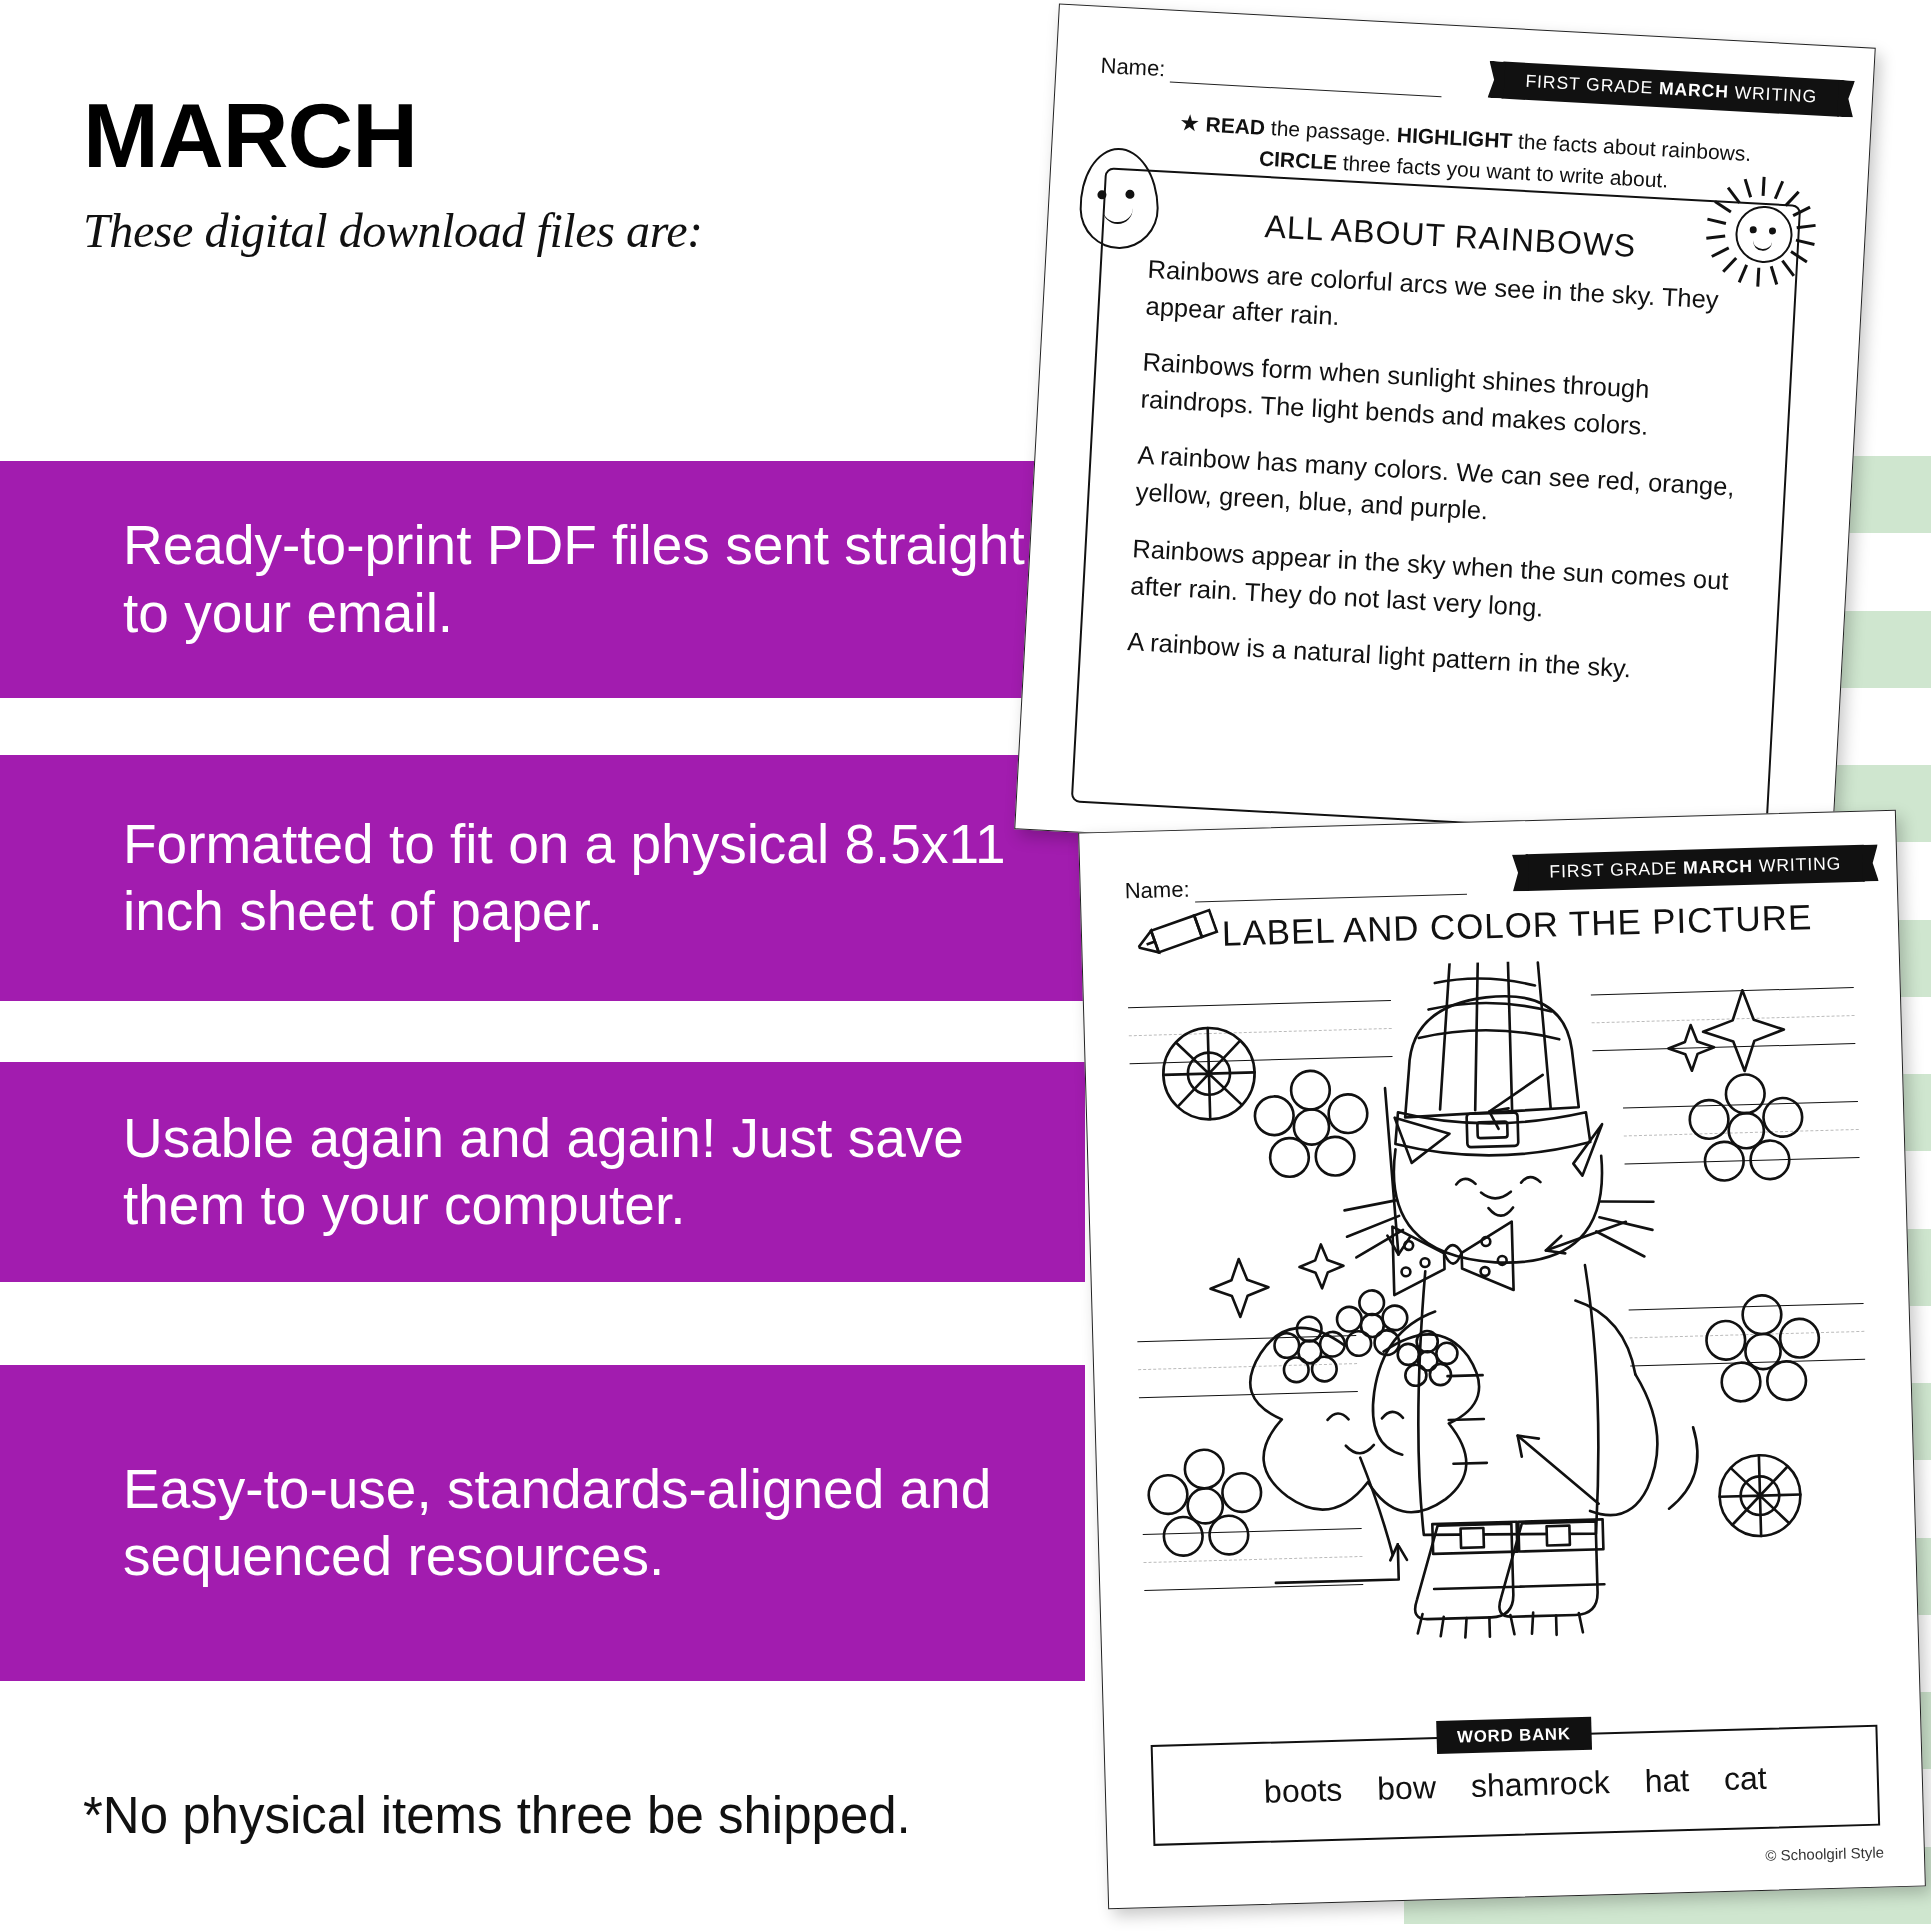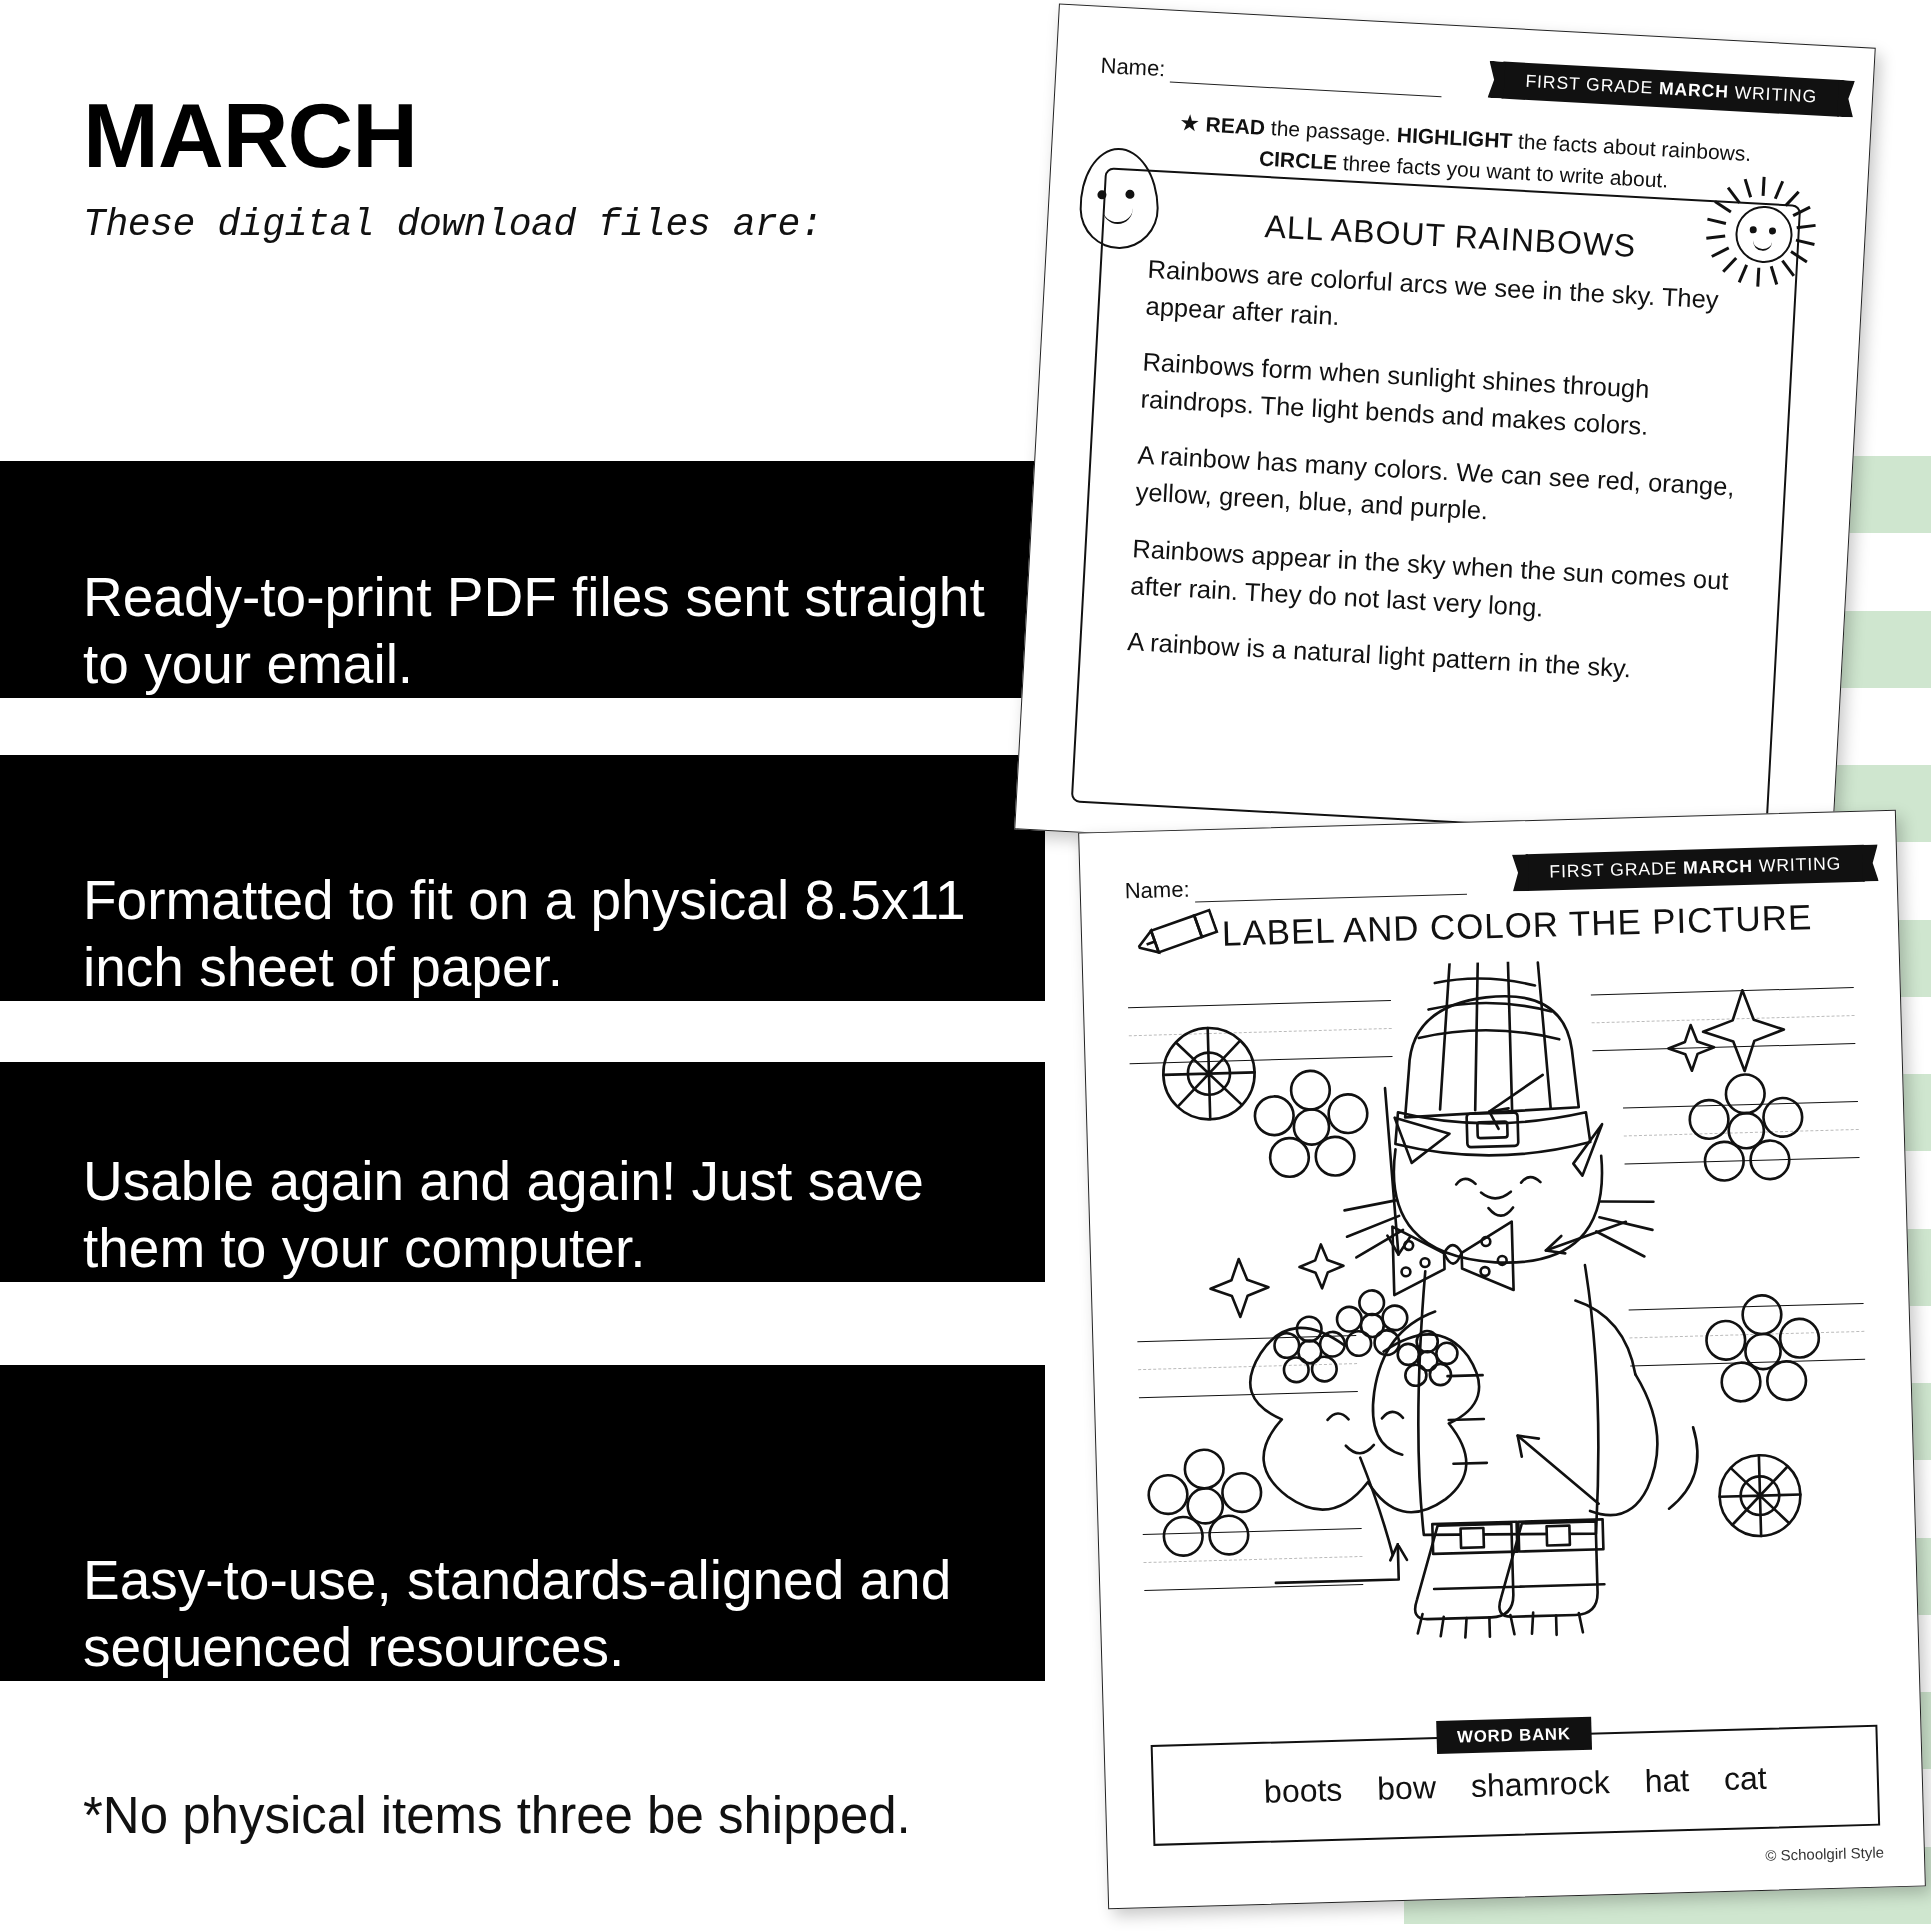--- a/index.html
+++ b/index.html
@@ -31,33 +31,33 @@
     font-family:"Liberation Sans", sans-serif;
     font-weight:bold;
     font-size:91px;
     line-height:0.97;
     letter-spacing:-0.9px;
     color:#000;
     text-transform:uppercase;
   }
   .subtitle{
     margin-top:23px;
-    font-family:Liberation Mono, monospace;
+    font-family:Liberation Serif, serif;
     font-style:italic;
-    font-size:38px;
+    font-size:48px;
     color:#111;
     letter-spacing:-0.4px;
     white-space:nowrap;
   }
 
   .bar{
     position:absolute;left:0;
     width:1045px;
-    background:#000000;
-    display:flex;align-items:flex-end;
+    background:#a21caf;
+    display:flex;align-items:center;padding-left:40px;
   }
   .bar p{
     margin:0;
     padding:0 53px 0 83px;
     color:#ffffff;
     font-size:55px;
     line-height:1.22;
     font-family:"Liberation Sans", sans-serif;
   }
   #bar1{top:461px;height:237px;}

